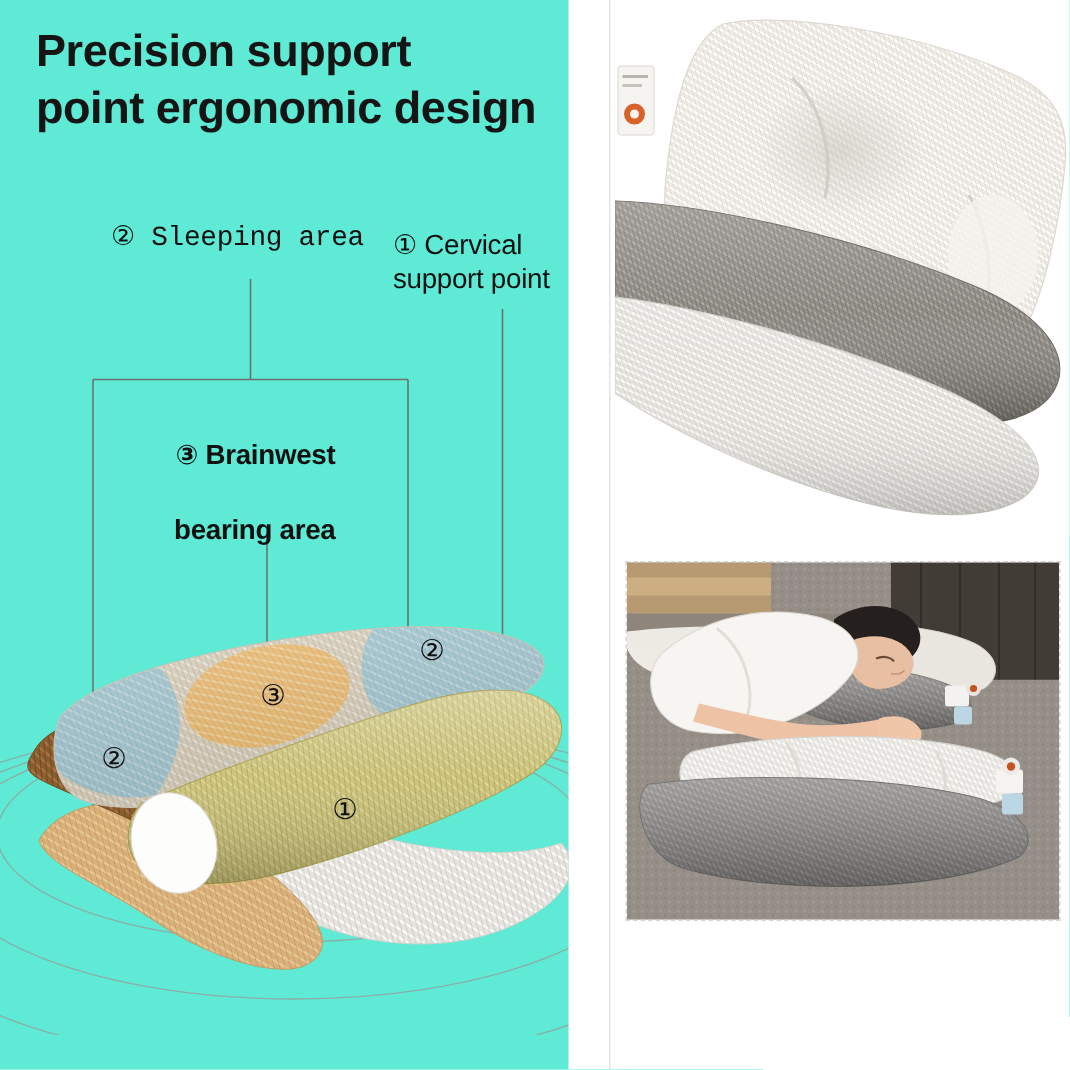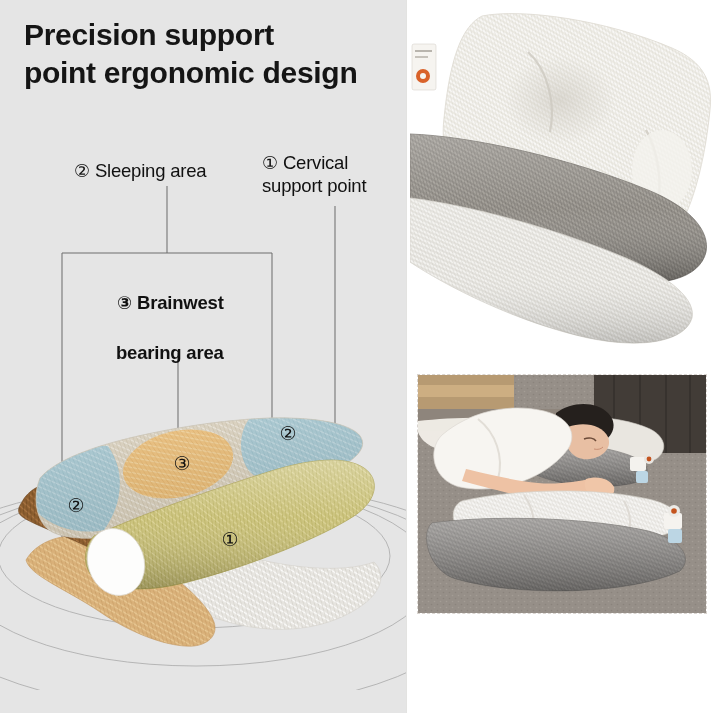--- a/index.html
+++ b/index.html
@@ -6,42 +6,42 @@
   body{
     width:713px;height:713px;
     background:#ffffff;
     font-family:"Liberation Sans","DejaVu Sans",sans-serif;
     overflow:hidden;position:relative;
   }
   #stage{position:absolute;inset:0;width:713px;height:713px;overflow:hidden;}
 
   
   .left-panel{
-    position:absolute;left:0;top:0;width:407px;height:713px;
-    background:#e5e5e5;overflow:hidden;
+    position:absolute;left:0;top:0;width:363px;height:713px;
+    background:#5eead4;overflow:hidden;padding-left:16px;
   }
   .panel-divider{
     position:absolute;left:406px;top:0;width:1px;height:713px;
     background:#e3e3e1;
   }
 
   .title{
     position:absolute;left:24px;top:16px;width:390px;
     font-size:30px;line-height:1.28;font-weight:700;color:#151515;
     letter-spacing:-0.3px;
   }
   .title .l2{display:block;}
 
   
   .callout{
     position:absolute;color:#111;font-size:18.5px;line-height:1.22;
     font-weight:400;letter-spacing:-0.2px;white-space:nowrap;
   }
   .callout .num{font-size:18px;}
-  .c-sleep{left:74px;top:160px;}
+  .c-sleep{left:74px;top:148px;font-family:Liberation Mono, monospace;}
   .c-cerv{left:262px;top:152px;}
   .c-cerv .sub{display:block;}
   .c-brain{left:110px;top:292px;text-align:right;font-weight:bold;}
   .c-brain .sub{display:block;padding-left:6px;margin-top:27px;}
 
   
   .leaders{position:absolute;left:0;top:0;width:407px;height:713px;}
 
   
   .pillow-wrap{position:absolute;left:-18px;top:360px;width:430px;height:330px;}

